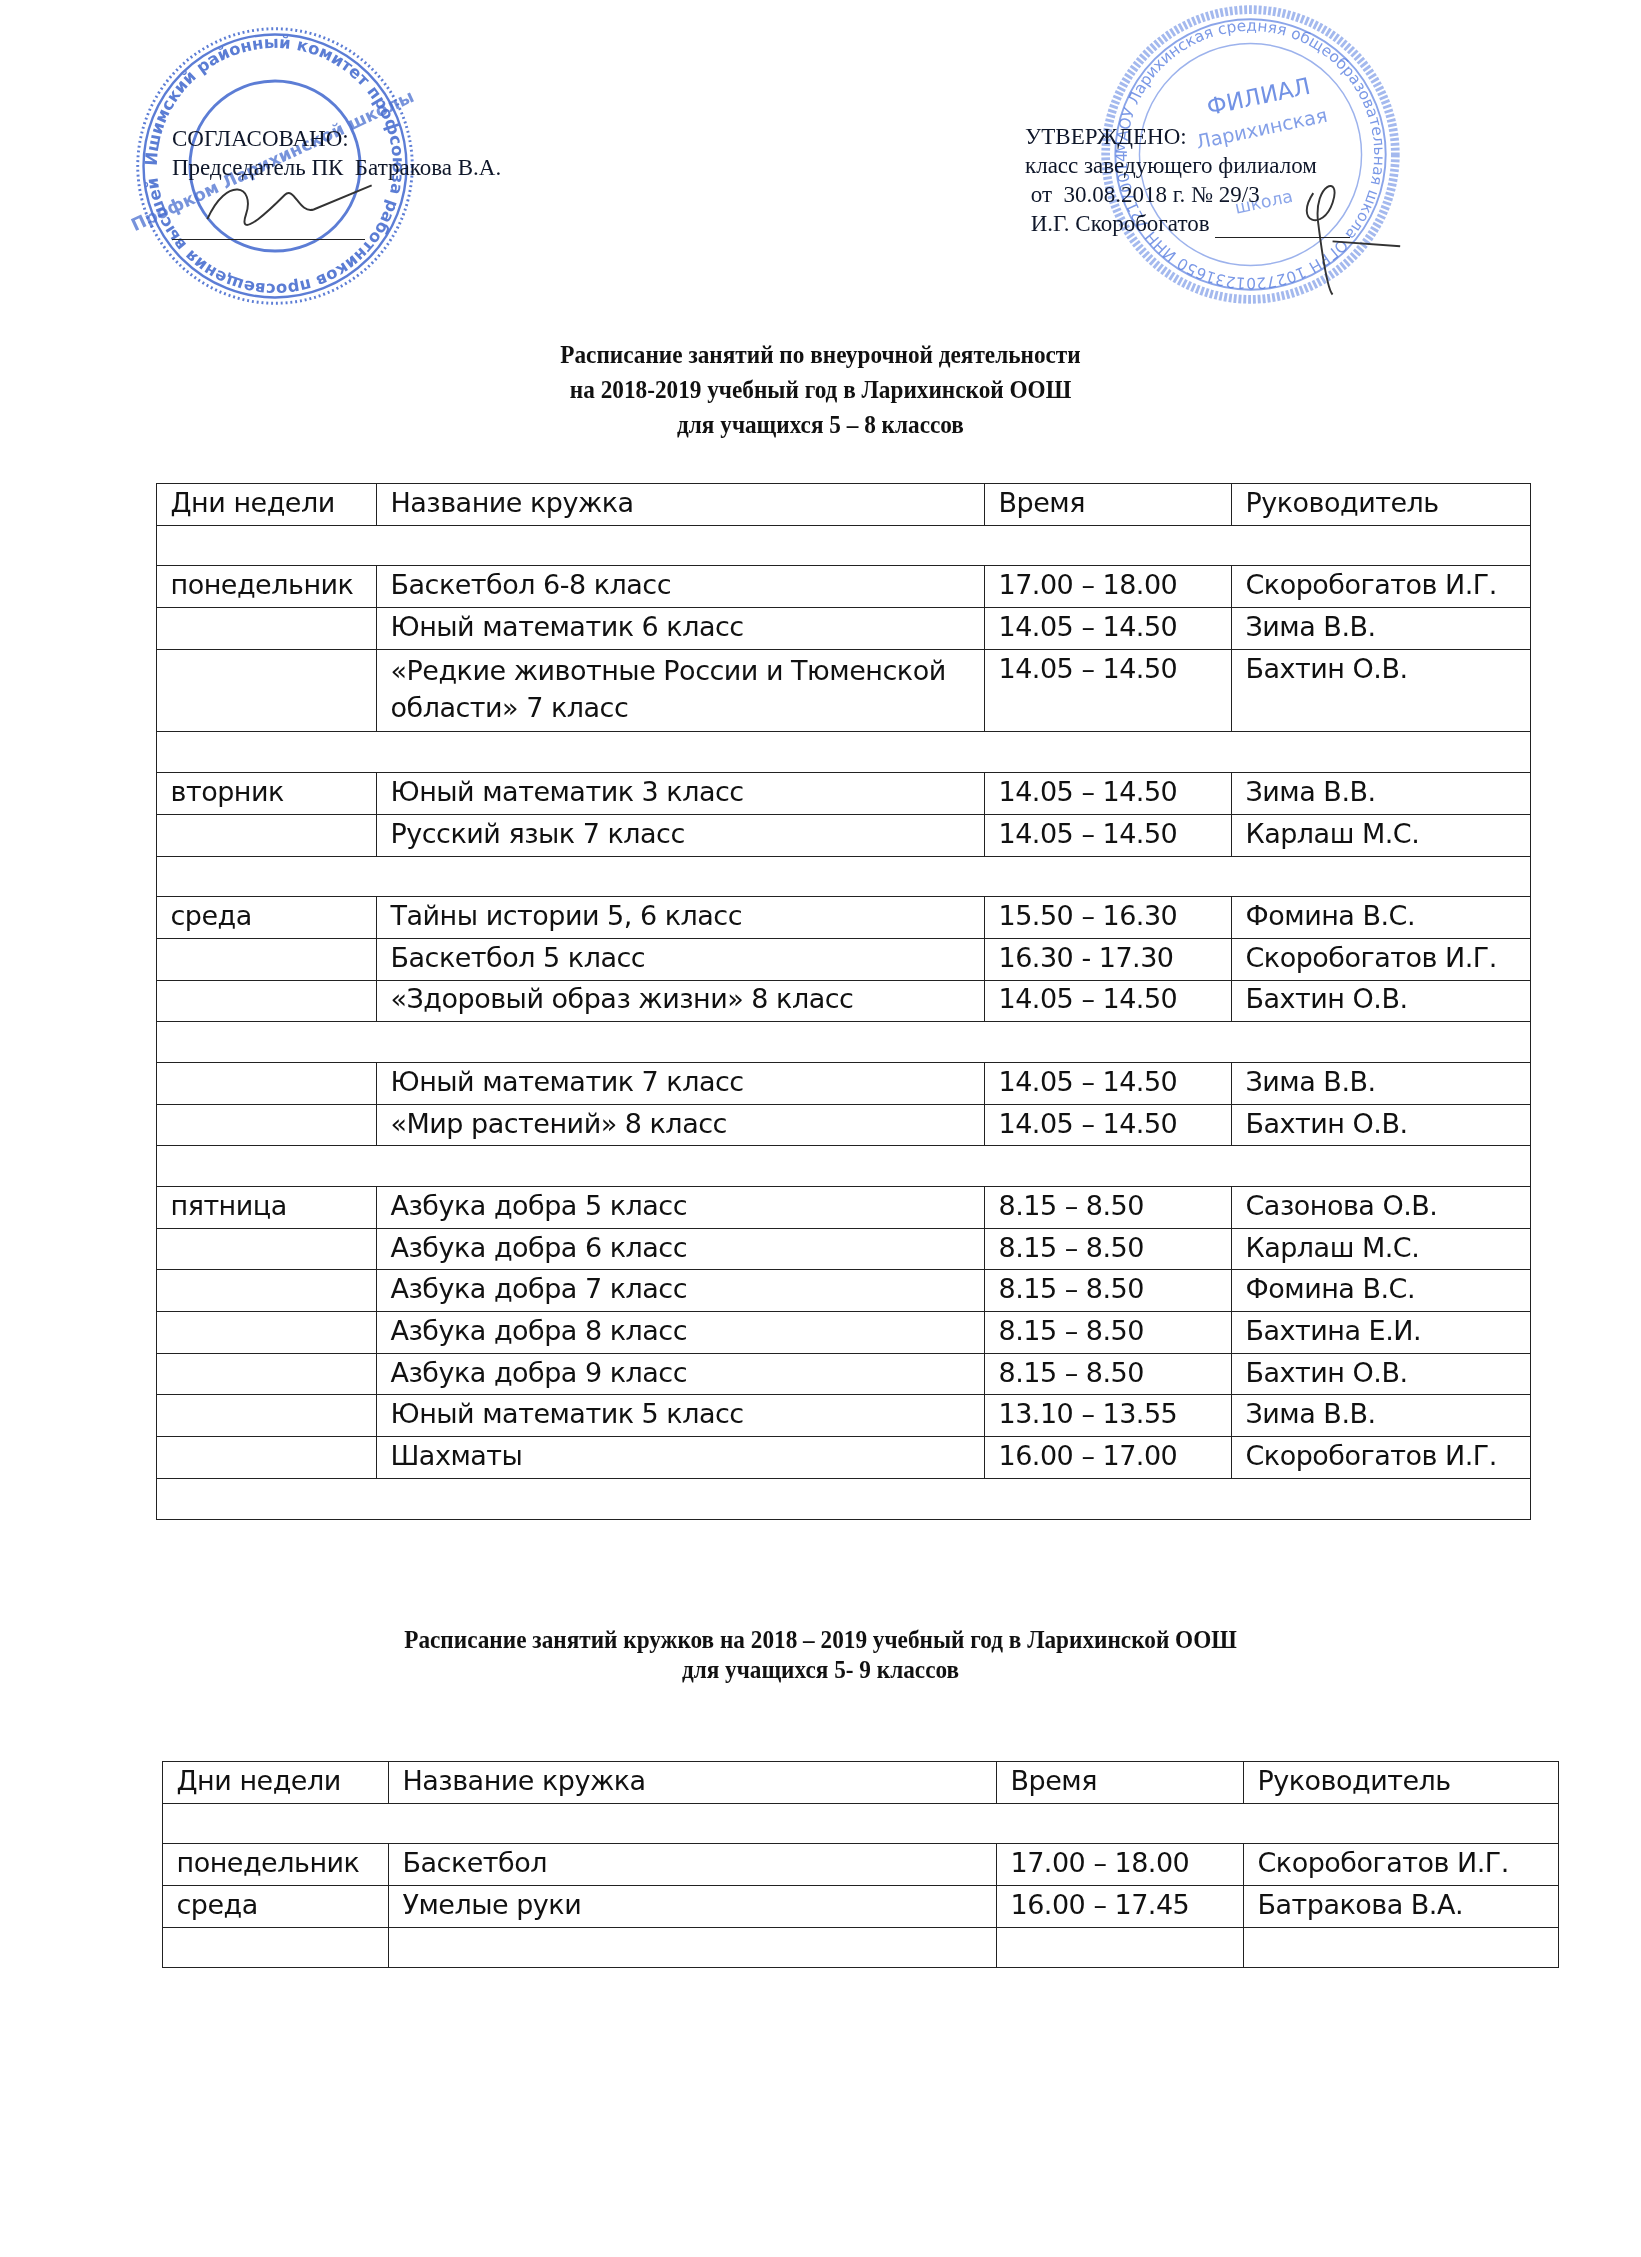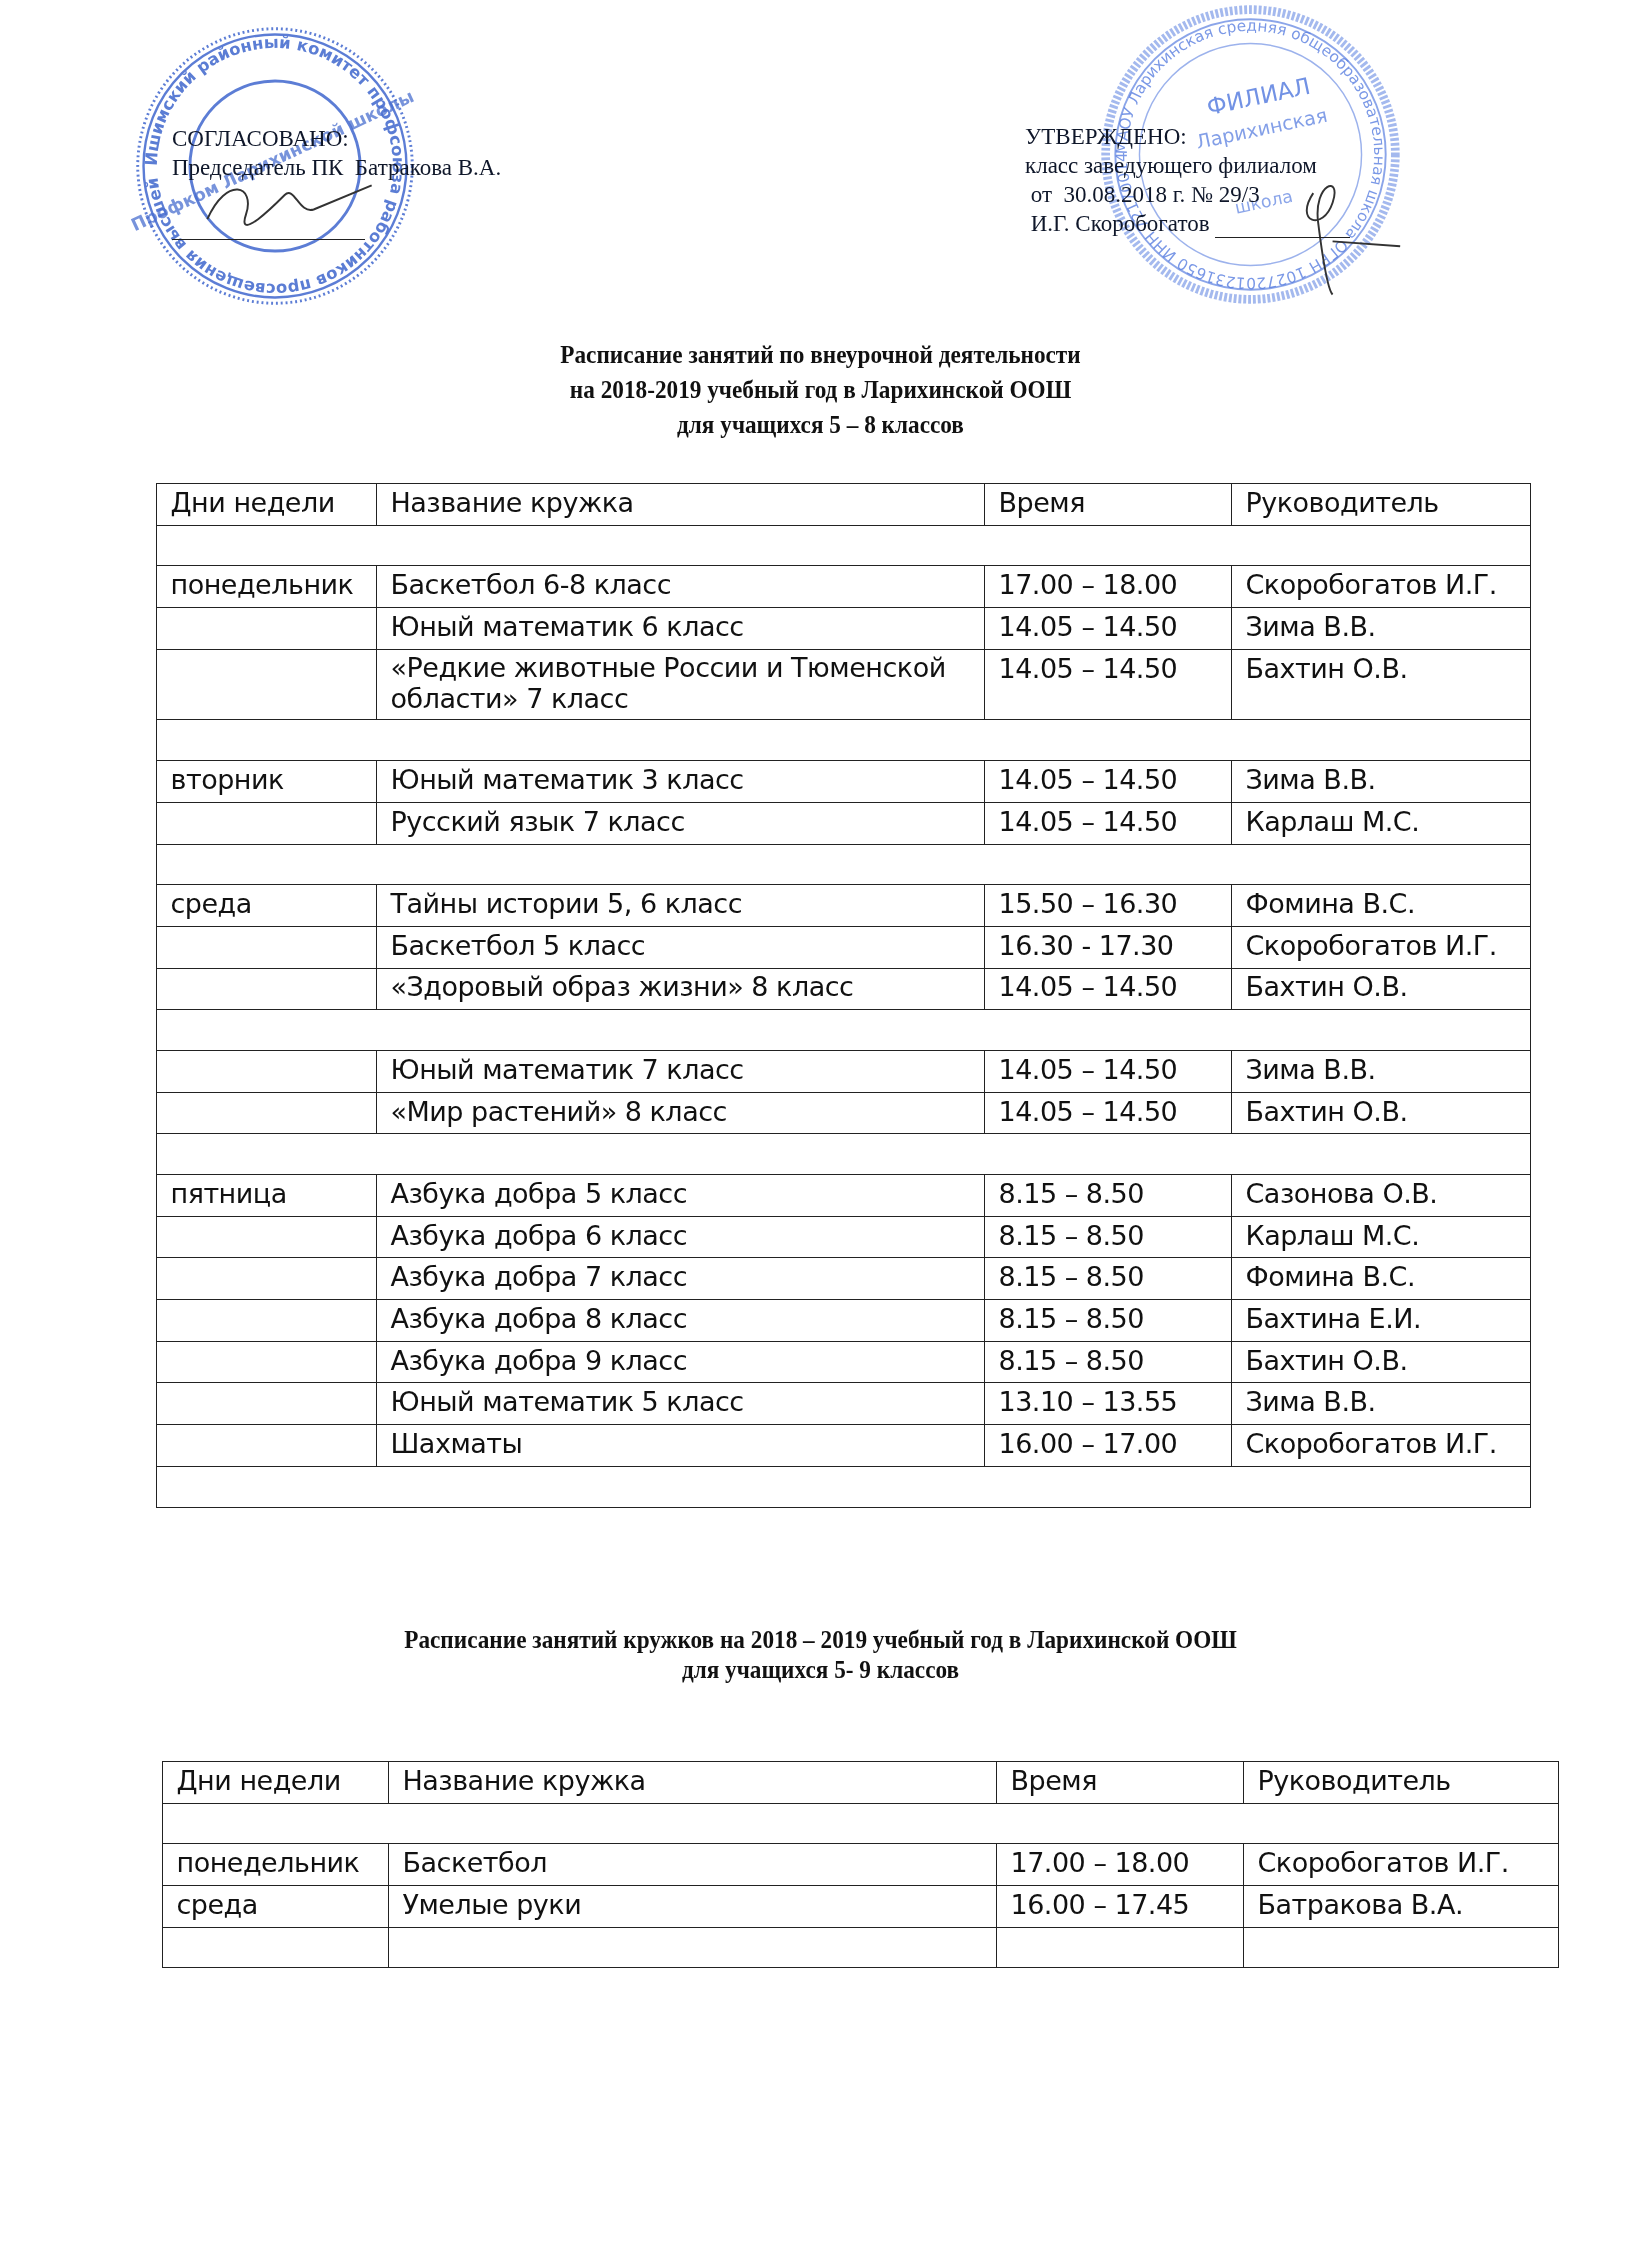--- a/index.html
+++ b/index.html
@@ -22,21 +22,21 @@
            line-height: 30px; color: #111; transform: scaleX(0.93); }
   .title .tline { display: block; }
 
   
   table.sched { position: absolute; border-collapse: collapse; table-layout: fixed;
                 font-family: "DejaVu Sans", sans-serif; font-size: 27px; color: #111; }
   table.sched td, table.sched th { border: 1.9px solid #222; padding: 1.9px 13.5px 5.8px 13.5px;
                 font-weight: normal; text-align: left; vertical-align: top;
                 height: 32px; line-height: 33px; letter-spacing: -0.5px; }
   table.sched tr.spacer td { height: 32px; }
-  table.sched td.wrap { line-height: 31px; }
+  table.sched td.wrap { line-height: 37px; }
 </style>
 </head>
 <body>
 
 <div class="stamp" style="left:130px; top:21px;">
   <svg width="290" height="290" viewBox="0 0 300 300">
     <defs>
       <path id="lsOuter" d="M150,150 m-122,0 a122,122 0 1,1 244,0 a122,122 0 1,1 -244,0"></path>
     </defs>
     <circle cx="150" cy="150" r="142" fill="none" stroke="#4a6fd0" stroke-width="3" stroke-dasharray="2 3" opacity="0.9"></circle>

